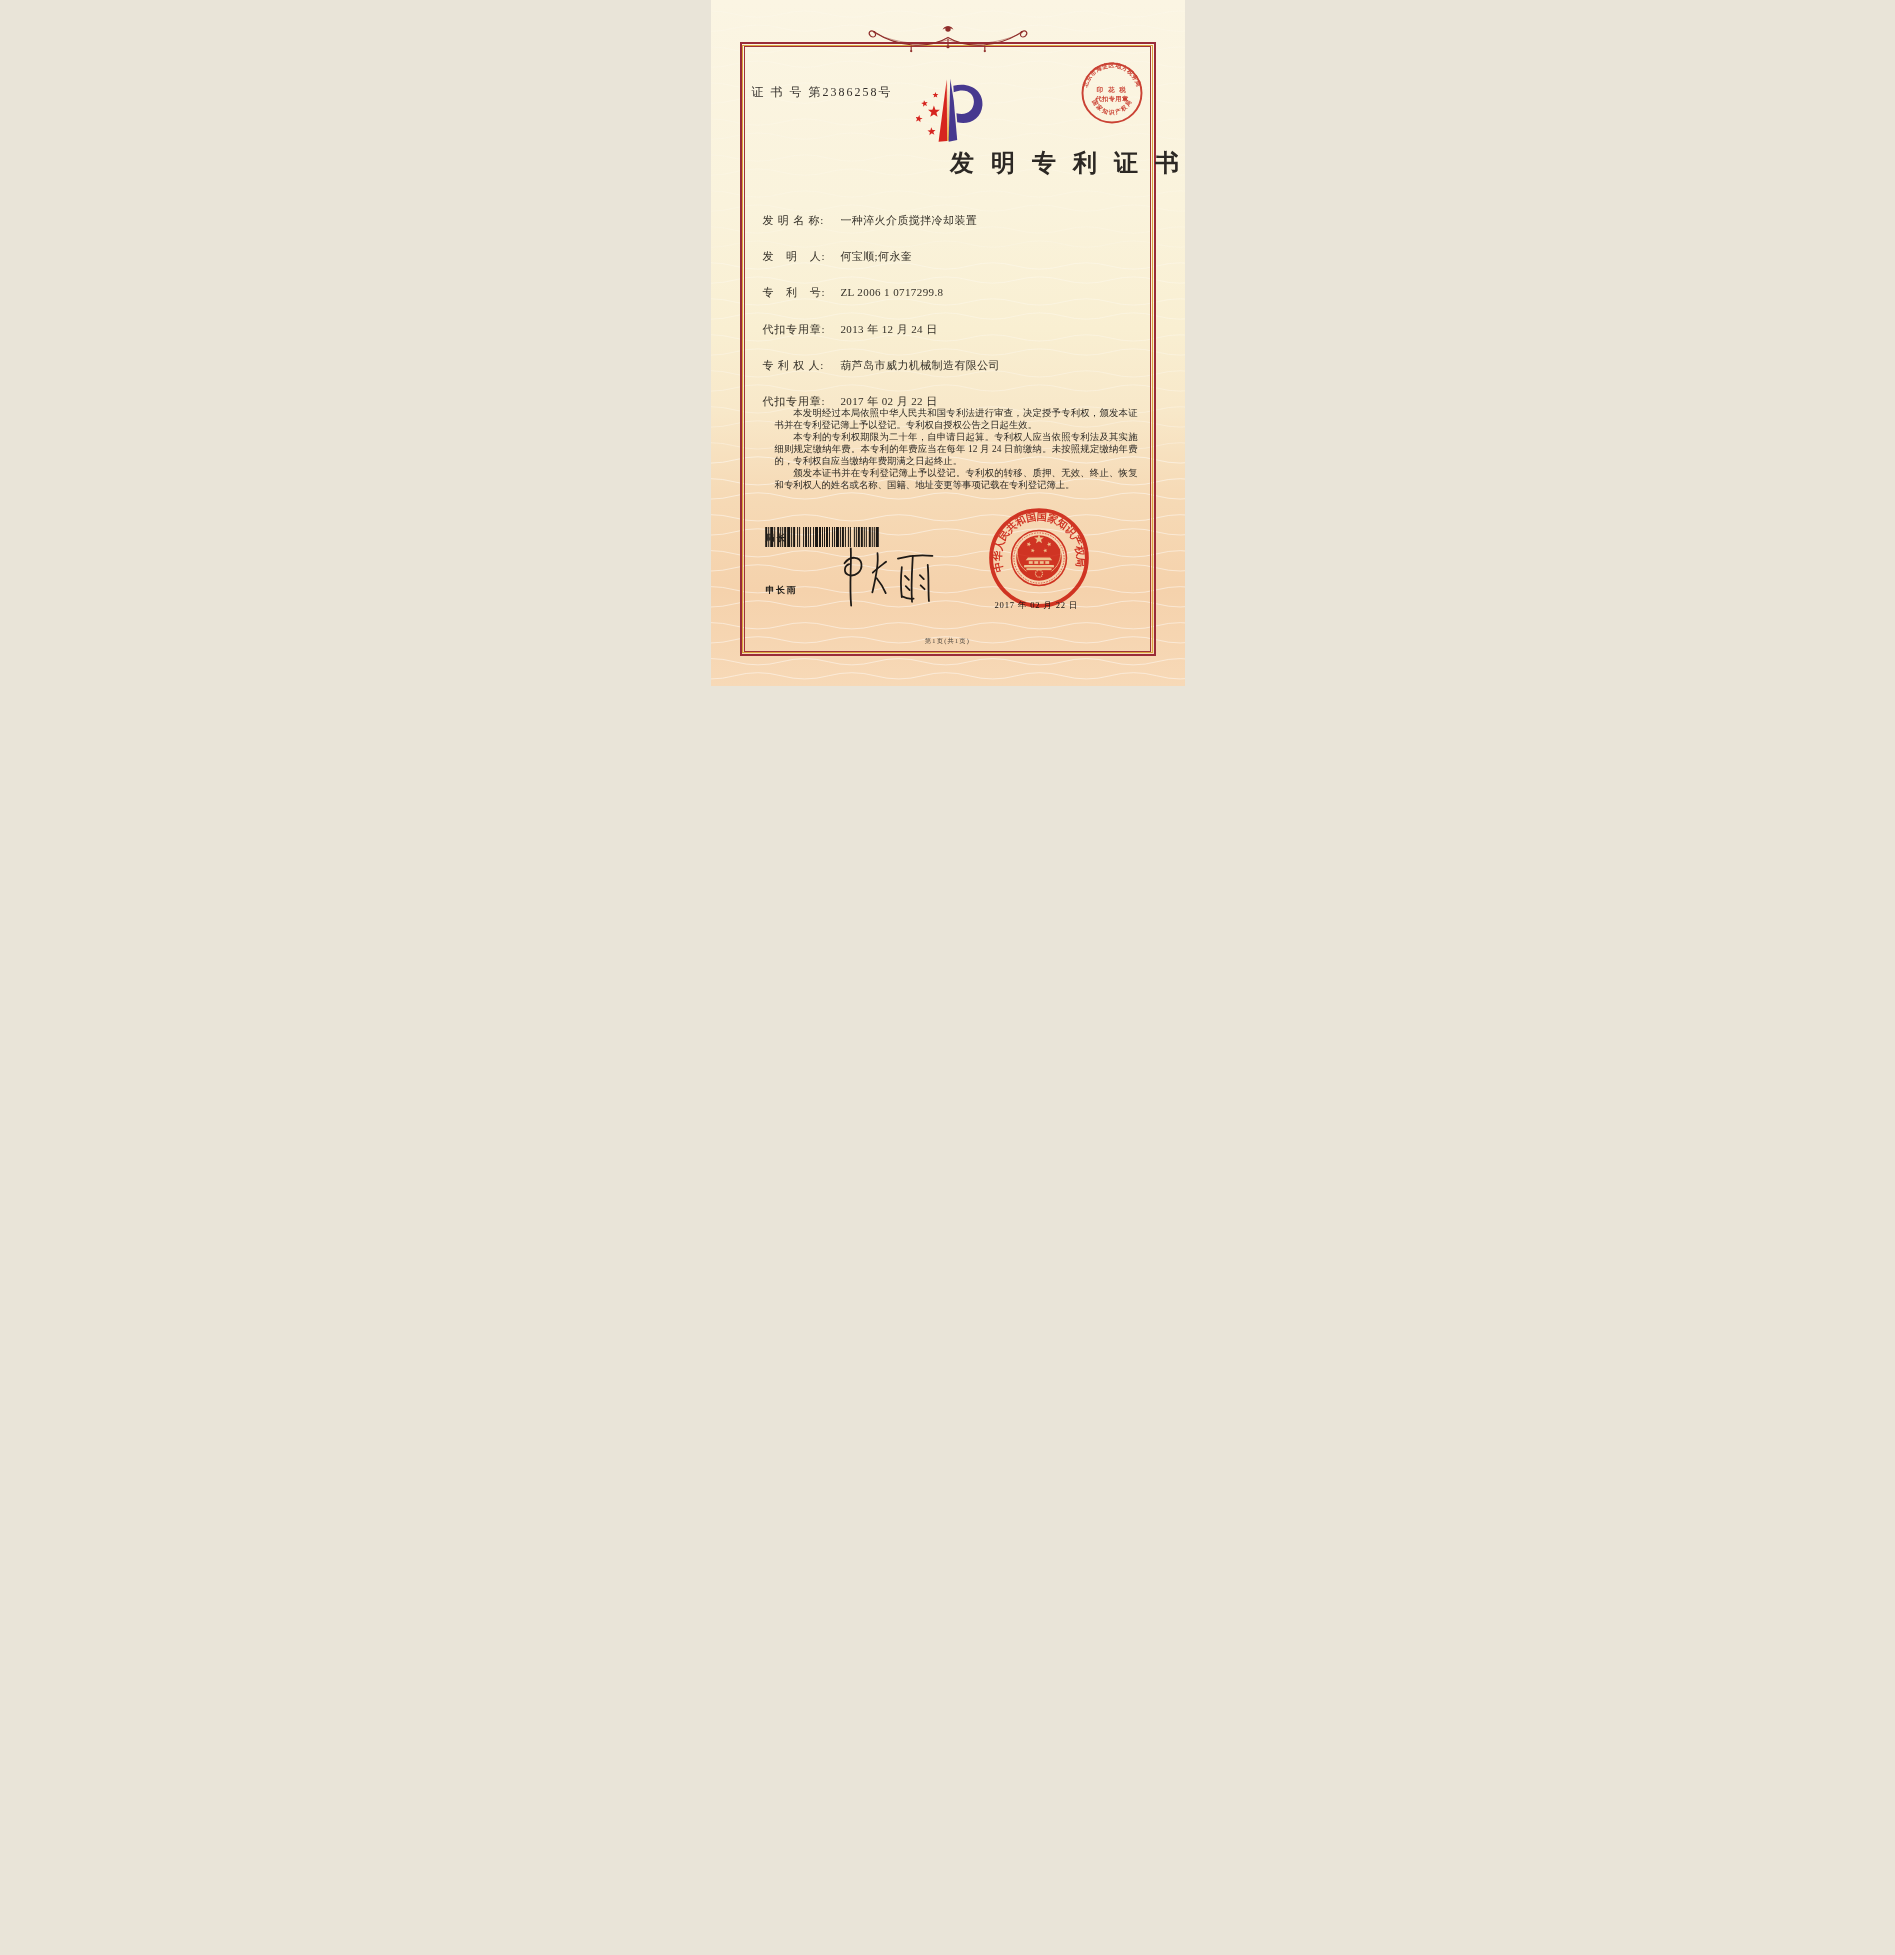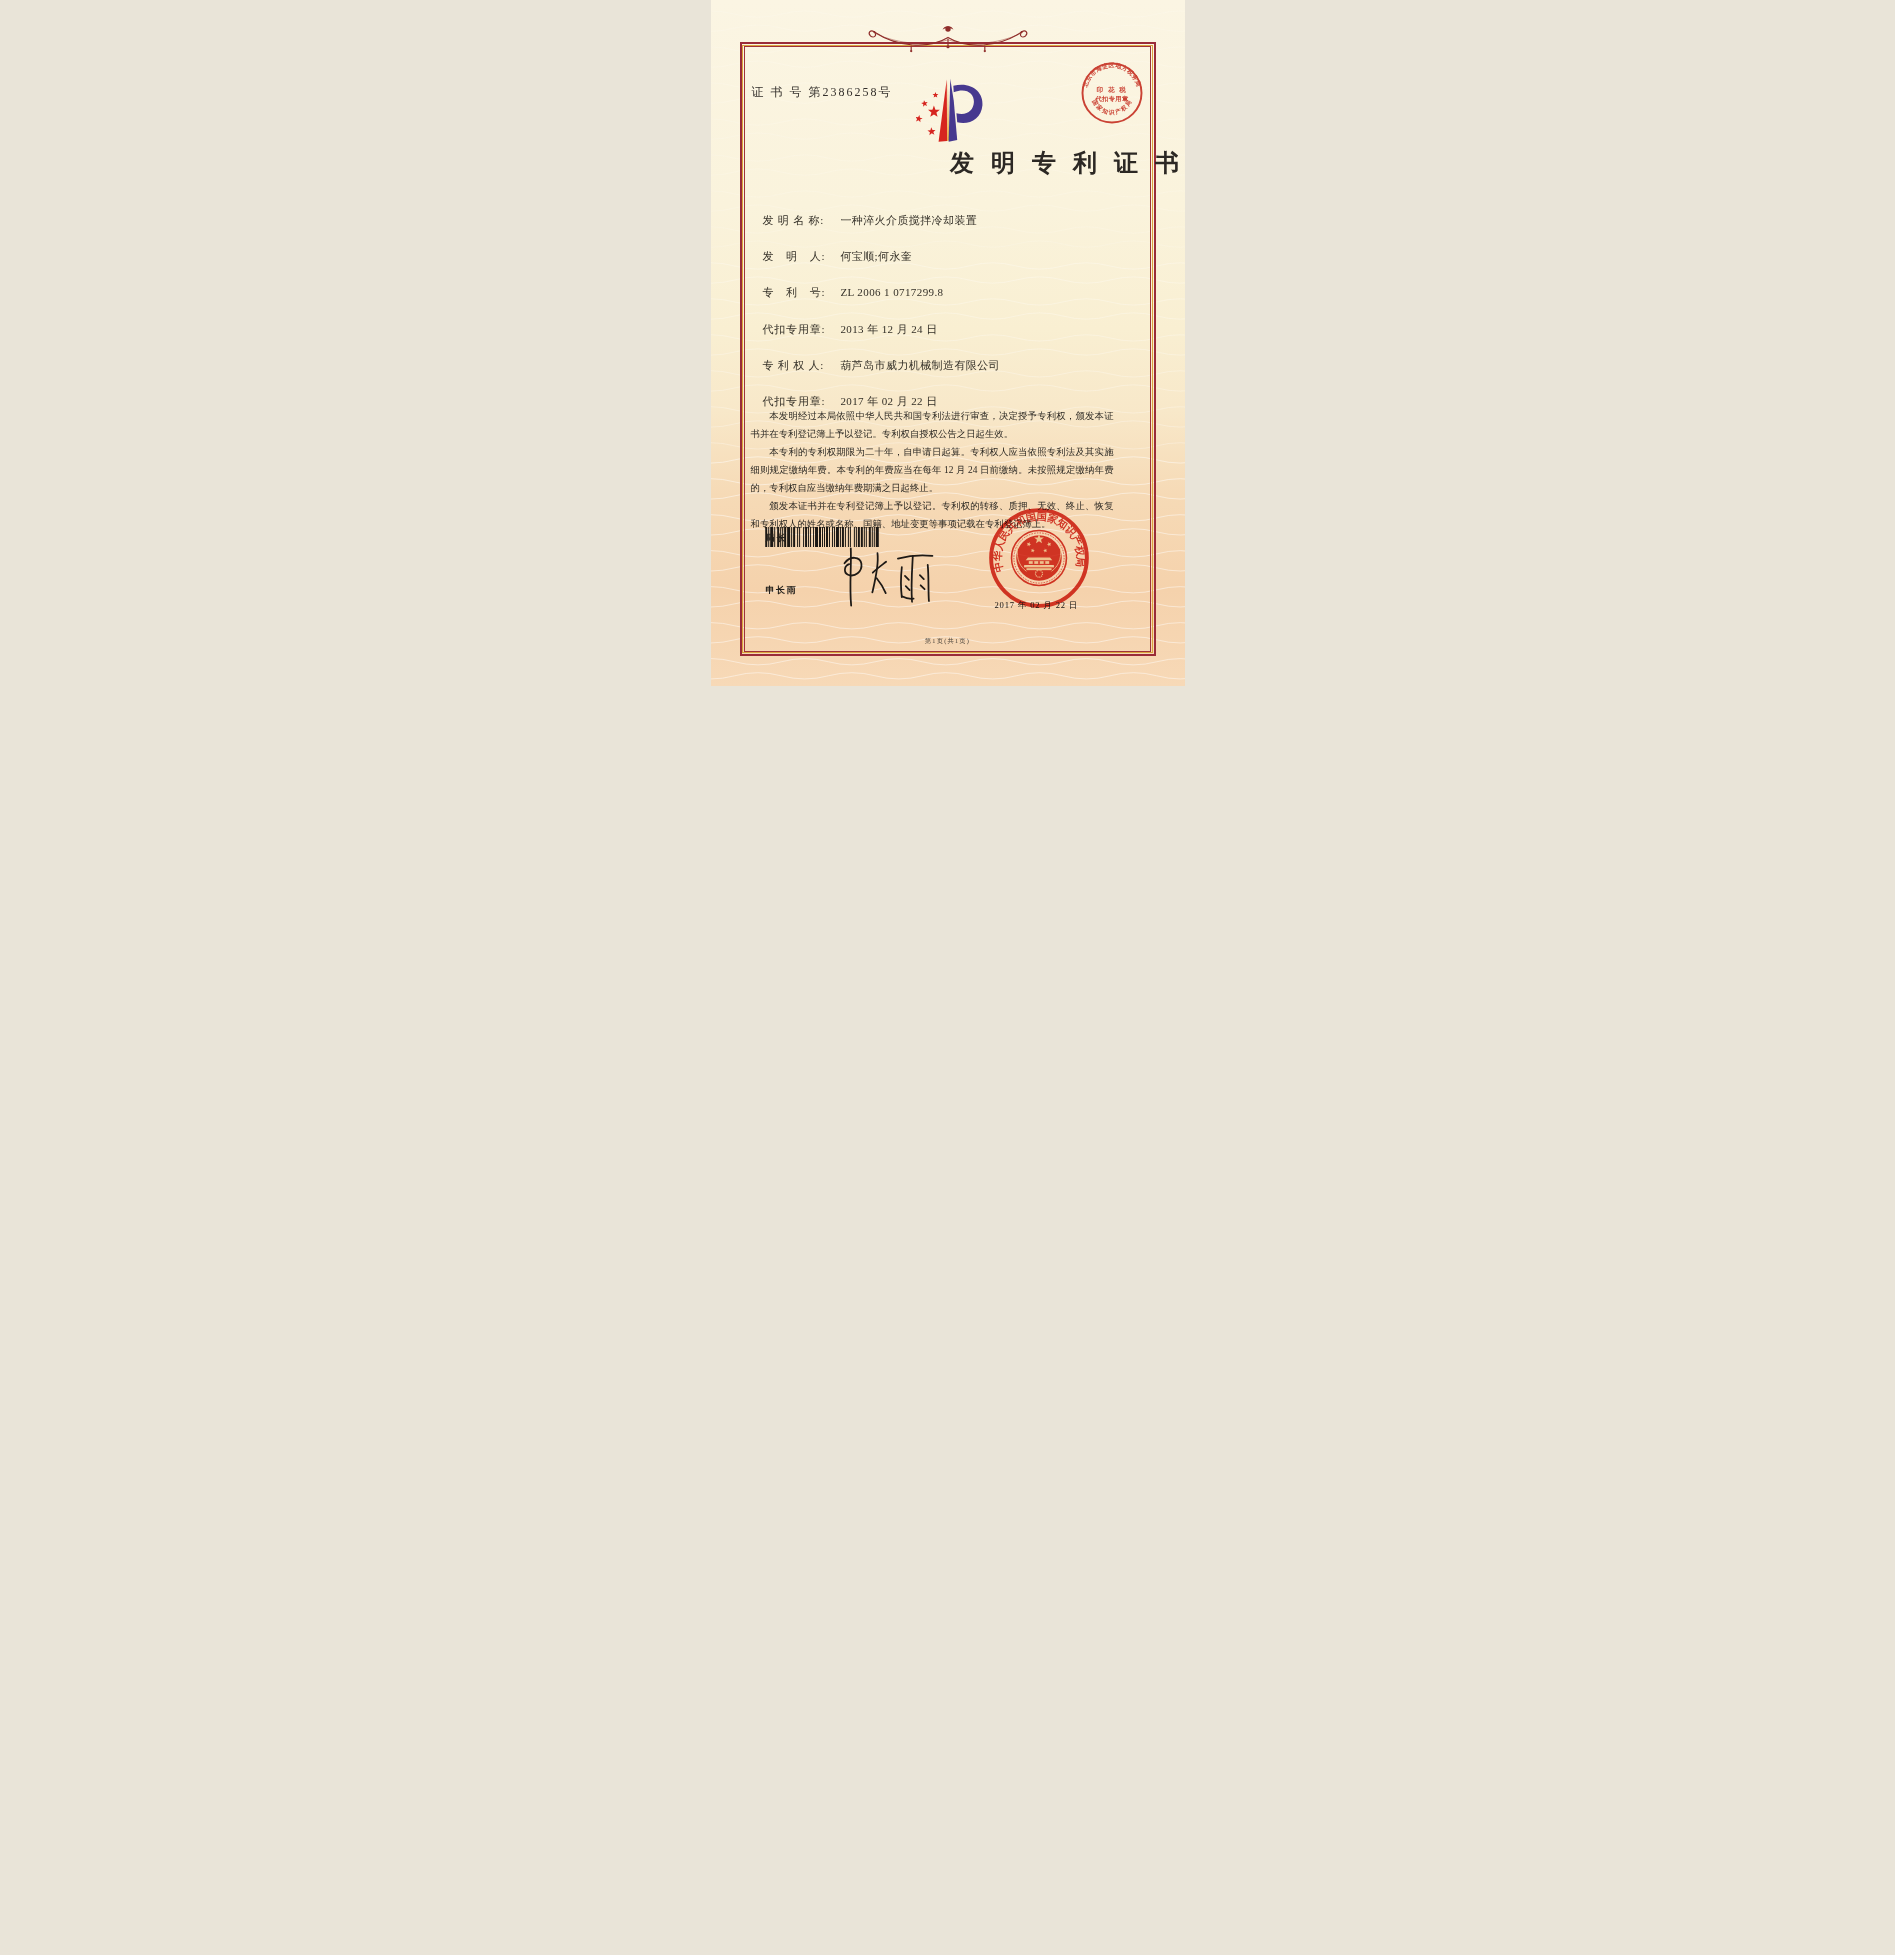--- a/index.html
+++ b/index.html
@@ -14,21 +14,21 @@
   .frame .thin{position:absolute;inset:2.3px;border:0.8px solid #a03238;}
   .garland{position:absolute;top:22px;left:50%;transform:translateX(-50%);z-index:2;}
   .cert-no{position:absolute;left:41px;top:84px;font-size:12px;letter-spacing:2px;color:#332f2b;z-index:3;}
   .logo{position:absolute;left:205px;top:78px;z-index:3;}
   .tax-stamp{position:absolute;left:368px;top:60px;z-index:3;opacity:.95;}
   .doc-title{position:absolute;left:0;right:0;top:147px;text-align:right;font-size:24px;font-weight:700;letter-spacing:5.5px;color:#2c2824;z-index:3;}
   .fields{position:absolute;left:52px;top:213px;width:375px;z-index:3;}
   .field-row{height:10.2px;margin-bottom:26px;font-size:11px;color:#343028;white-space:nowrap;}
   .field-label{display:inline-block;min-width:74px;letter-spacing:0.8px;}
   .field-value{margin-left:3.9px;letter-spacing:0.4px;}
-  .paragraphs{position:absolute;left:40px;top:407px;width:363px;z-index:3;font-size:9.4px;line-height:18px;color:#2b2823;text-align:justify;}
+  .paragraphs{position:absolute;left:64px;top:407px;width:363px;z-index:3;font-size:9.4px;line-height:12px;color:#2b2823;text-align:justify;}
   .paragraphs p{margin:0;text-indent:2em;}
   .barcode{position:absolute;left:54px;top:527px;z-index:3;}
   .director-label{position:absolute;left:55px;top:532px;font-size:9px;letter-spacing:2.3px;color:#26221d;z-index:4;font-weight:600;text-align:center;}
   .director-name{position:absolute;left:55px;top:584px;font-size:9px;letter-spacing:1.6px;color:#26221d;z-index:4;font-weight:600;}
   .signature{position:absolute;left:128px;top:542px;z-index:4;}
   .seal{position:absolute;left:277px;top:507px;z-index:5;mix-blend-mode:multiply;opacity:.95;}
   .seal-date{position:absolute;left:284px;top:600px;font-size:8.6px;letter-spacing:0.8px;color:#141210;z-index:6;}
   .page-footer{position:absolute;left:0;right:0;top:637px;text-align:center;font-size:6.3px;letter-spacing:1.2px;color:#474139;z-index:3;}
 </style>
 </head>

